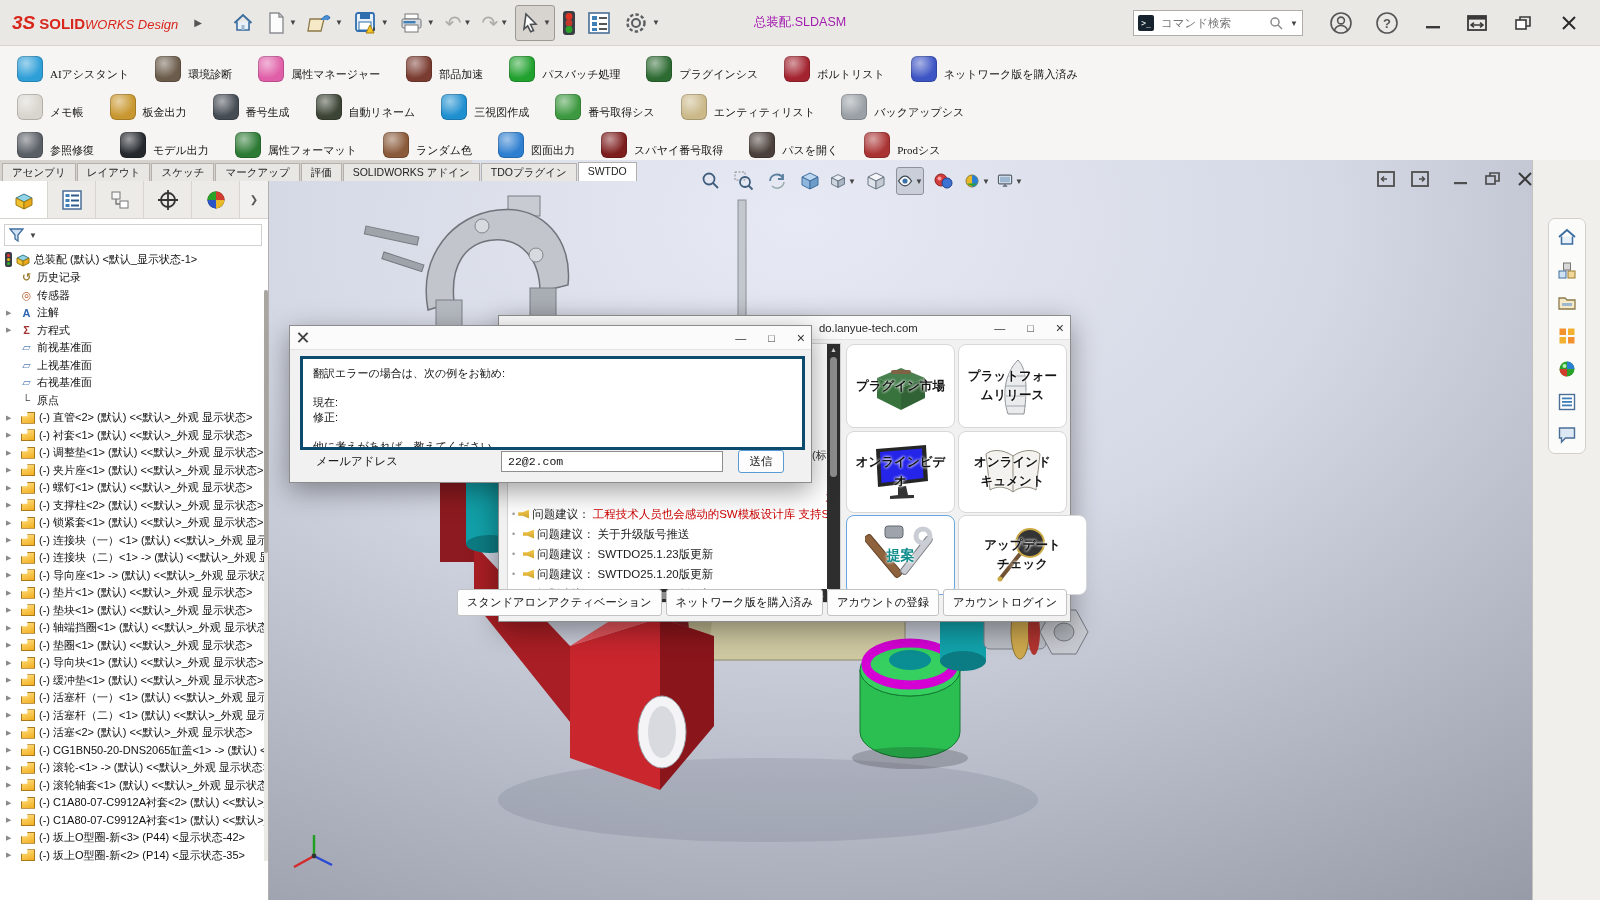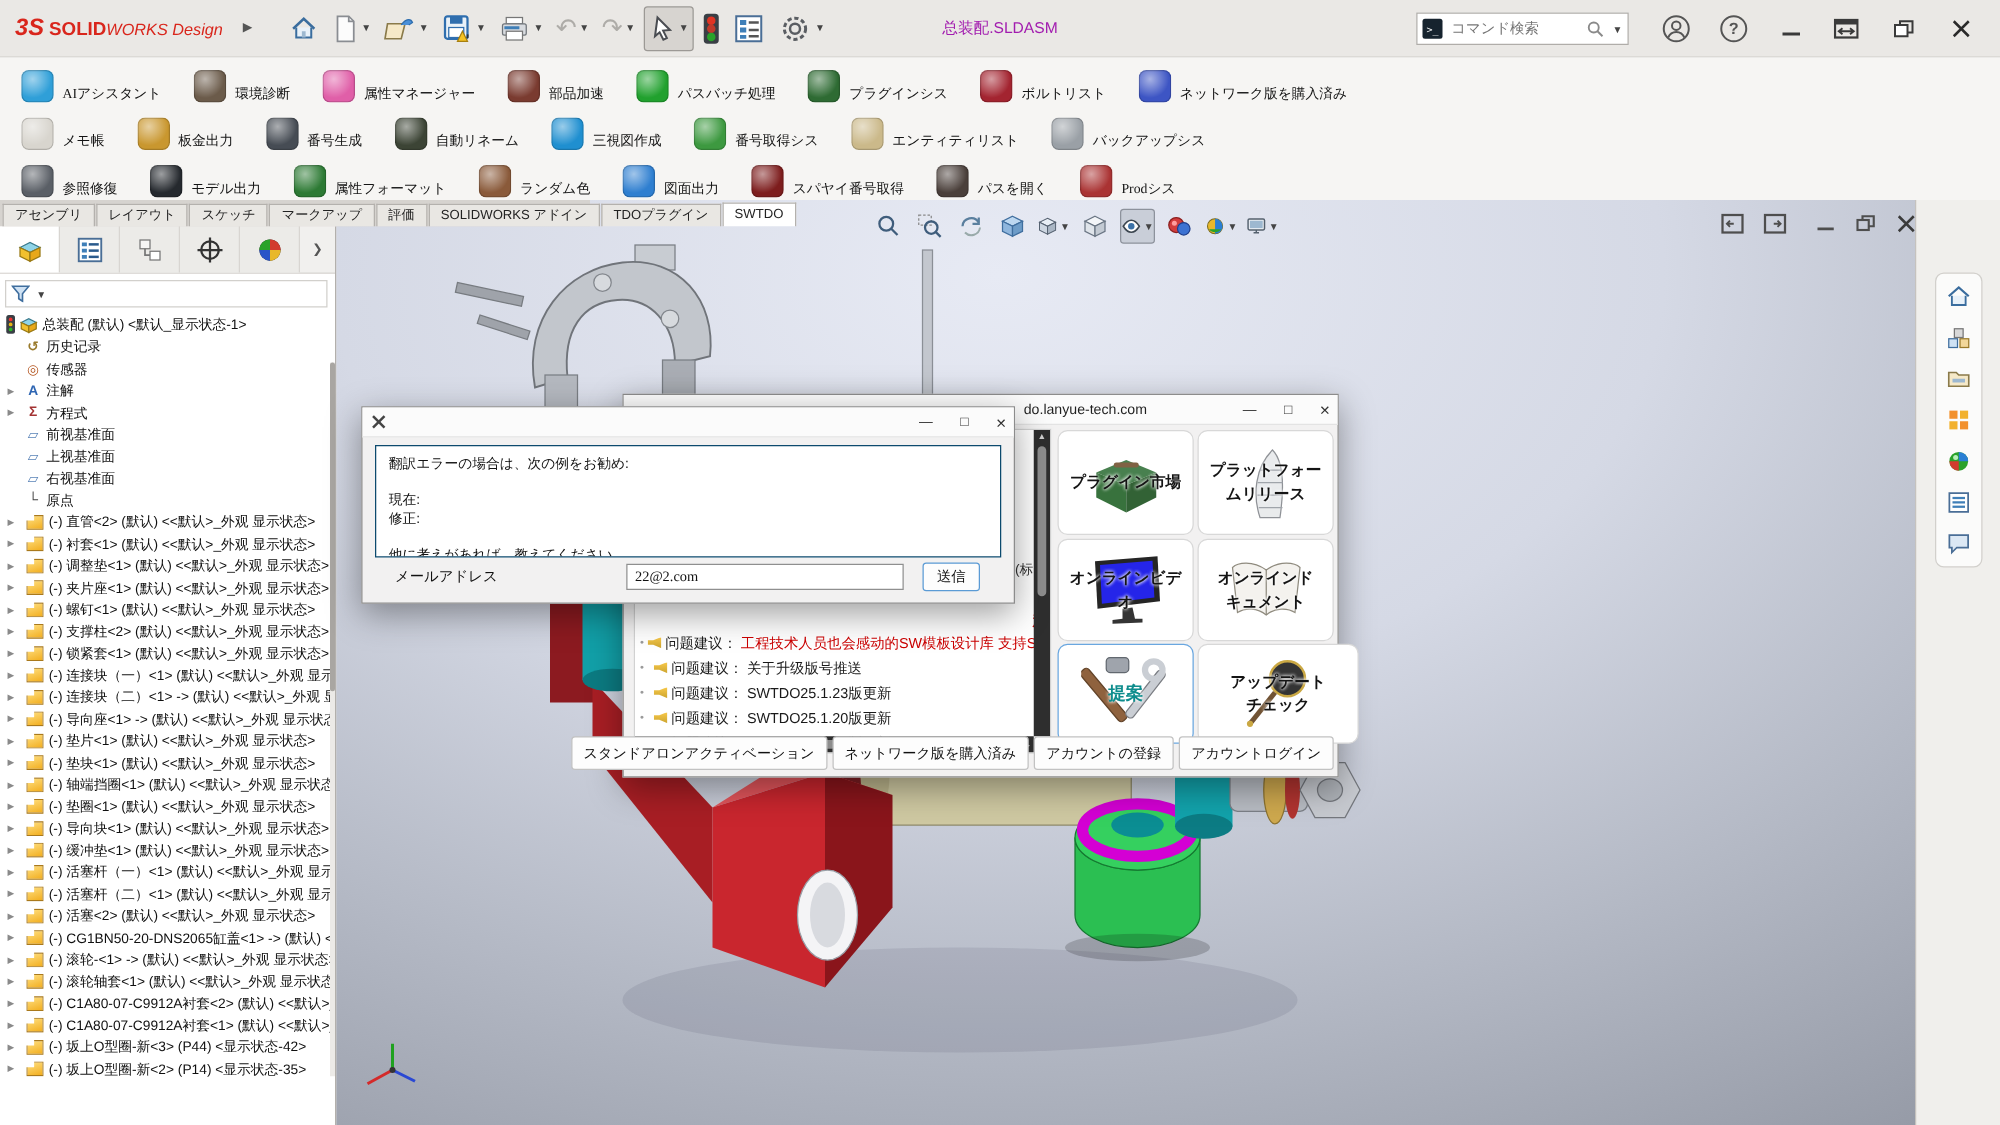--- a/index.html
+++ b/index.html
@@ -82,23 +82,23 @@
   .hscroll .hthumb{height:7px;width:150px;background:#8d8d8d;border-radius:4px;}
   .frag1{position:absolute;left:304px;top:104px;font-size:11px;color:#333;}
   .frag2{position:absolute;left:318px;top:143px;font-size:13px;font-weight:bold;color:#cc0000;}
   .tile{position:absolute;width:107px;background:#fff;border:1px solid #d8d8d8;border-radius:8px;overflow:hidden;}
   .tile.selected{border:1.6px solid #6aa7e0;}
   .tile svg{position:absolute;left:50%;top:50%;transform:translate(-50%,-50%);opacity:.95;}
   .tilelabel{position:absolute;left:0;right:0;top:50%;transform:translateY(-50%);text-align:center;font-size:12.5px;font-weight:bold;color:#141414;white-space:pre-line;line-height:1.5;text-shadow:0 0 3px #fff,0 0 3px #fff;}
   .tile.teal .tilelabel{color:#0e8d8d;font-size:14px;}
   .backbtns{position:absolute;right:3px;bottom:5px;display:flex;gap:4px;}
   .bbtn{height:25px;background:#fdfdfd;border:1px solid #c2c2c2;border-radius:3px;font-size:11.3px;color:#111;display:flex;align-items:center;padding:0 9px;white-space:nowrap;}
-  .fbody{position:absolute;left:10px;top:30px;width:479px;height:74px;background:#fff;border:1px solid #0c4a6e;padding:7px 10px;font-size:11px;line-height:1.32;color:#111;white-space:pre-line;overflow:hidden;}
+  .fbody{position:absolute;left:10px;top:30px;width:479px;height:74px;background:#fff;border:3px solid #0c4a6e;padding:7px 10px;font-size:11px;line-height:1.32;color:#111;white-space:pre-line;overflow:hidden;}
   .femail{position:absolute;left:26px;bottom:13px;font-size:11.5px;color:#111;}
-  .finput{position:absolute;left:211px;bottom:10px;width:208px;height:17px;border:1px solid #8f8f8f;font-size:11.5px;padding:1px 6px;color:#111;font-family:Liberation Serif, serif;}
+  .finput{position:absolute;left:211px;bottom:10px;width:208px;height:17px;border:1px solid #8f8f8f;font-size:11.5px;padding:1px 6px;color:#111;font-family:Liberation Mono, monospace;}
   .fsend{position:absolute;right:27px;bottom:9px;width:44px;height:21px;background:#fdfdfd;border:1.5px solid #5b9bd5;border-radius:3px;font-size:11.5px;display:flex;align-items:center;justify-content:center;color:#111;}
   .toolsicon{width:13px;height:13px;margin:0 5px 0 6px;position:relative;flex:none;}
   .toolsicon::before,.toolsicon::after{content:"";position:absolute;left:6px;top:0;width:2px;height:13px;background:#444;}
   .toolsicon::before{transform:rotate(45deg);}
   .toolsicon::after{transform:rotate(-45deg);}
 </style>
 </head>
 <body>
 
 <div class="titlebar">

